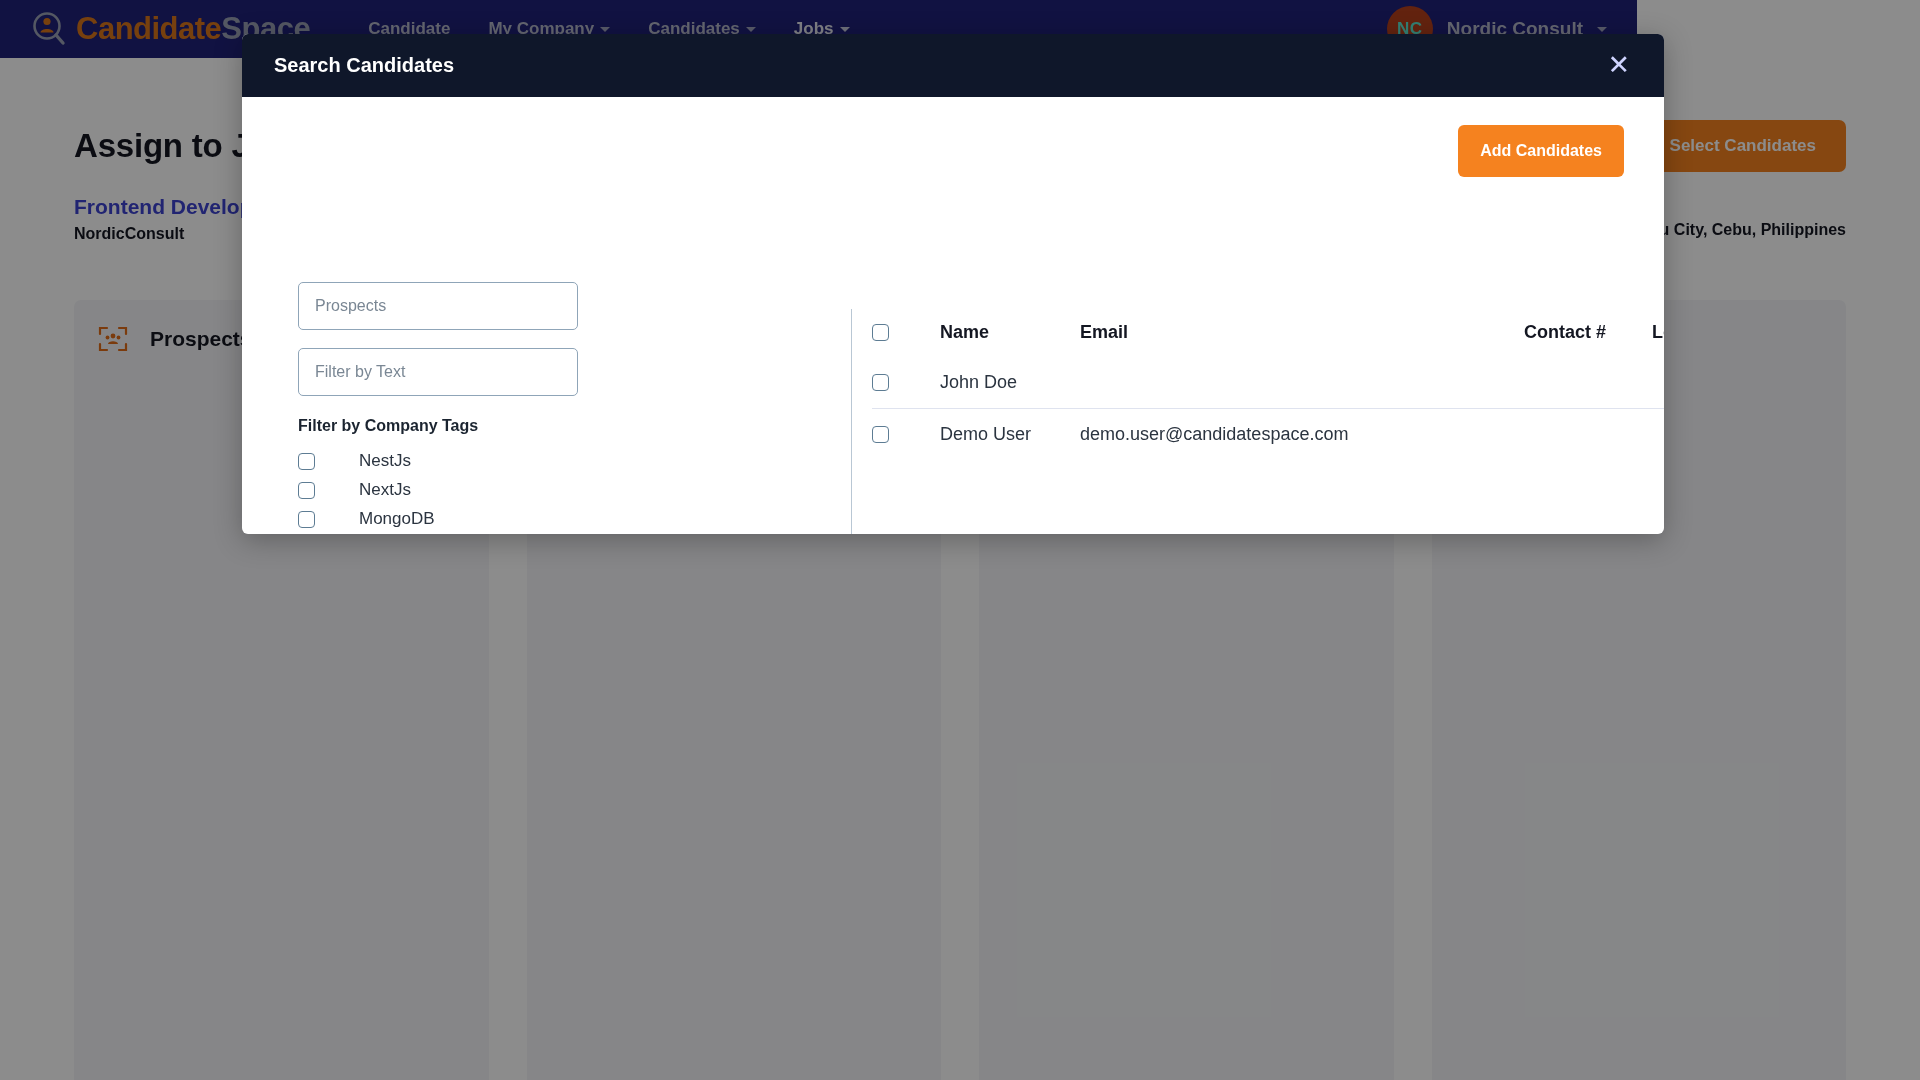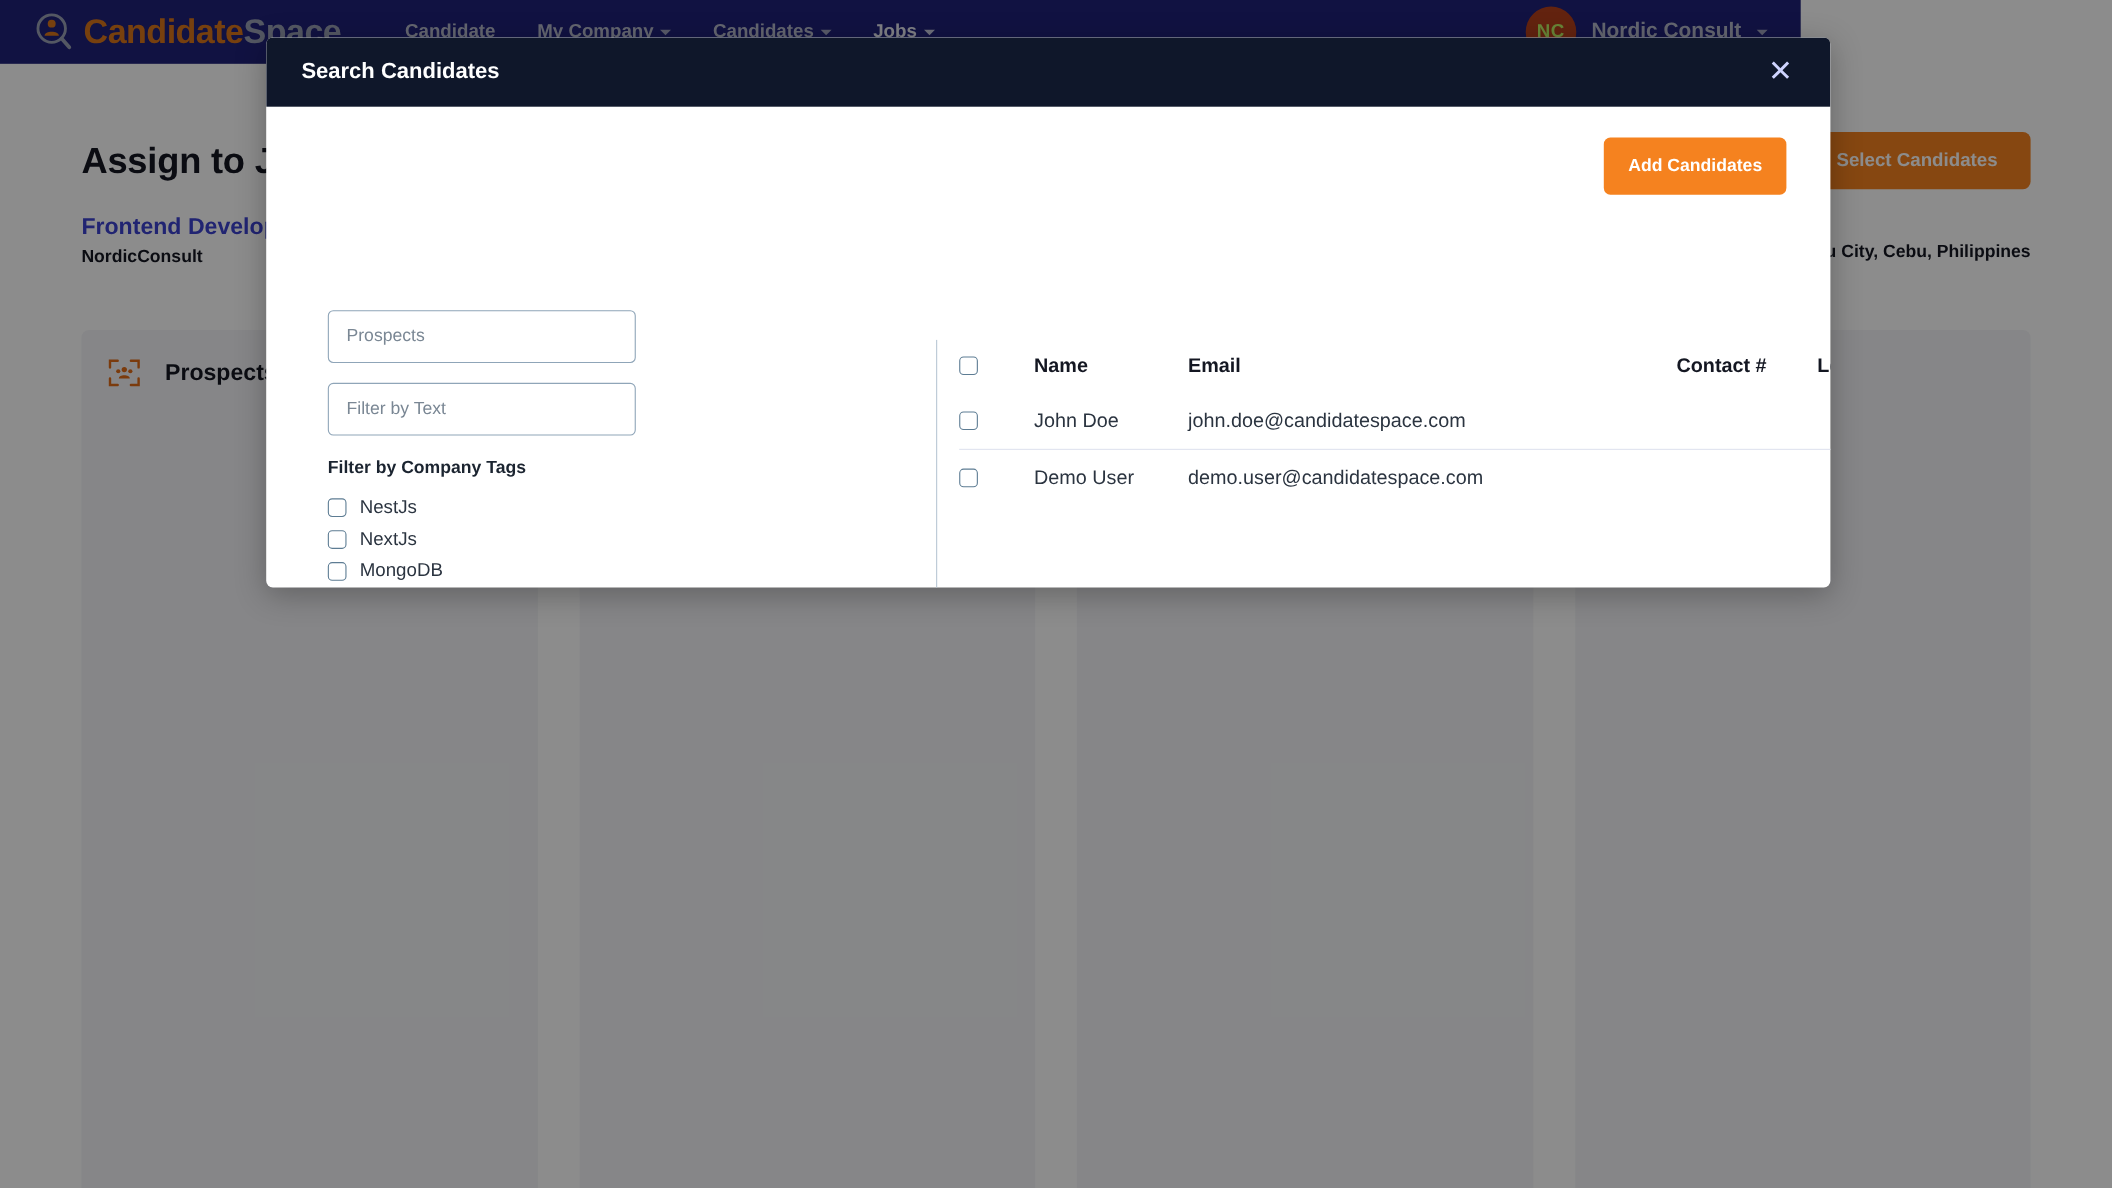--- a/index.html
+++ b/index.html
@@ -49,21 +49,21 @@
     border-top: 5px solid currentColor;
     display: inline-block; opacity: .85;
   }
 
   .nav-right {
     margin-left: auto; display: flex; align-items: center; gap: 14px;
     cursor: pointer;
   }
   .avatar {
     width: 46px; height: 46px; border-radius: 50%;
-    background: #b5401d; color: #bef264;
+    background: #b5401d; color: #5eead4;
     display: flex; align-items: center; justify-content: center;
     font-size: 17px; font-weight: 700; letter-spacing: .5px;
   }
   .nav-user-name {
     color: #b7bbcc; font-size: 19px; font-weight: 700; white-space: nowrap;
   }
 
   
   #page-body { position: absolute; top: 58px; left: 0; width: 1920px; bottom: 0; }
 
@@ -156,21 +156,21 @@
   }
   .filter-input::placeholder { color: #7a8794; }
   #filter-tags-label {
     font-size: 16px; font-weight: 800; color: #1b2430;
     margin-top: 21px; margin-bottom: 16px;
   }
   .tag-row {
     display: flex; align-items: center; gap: 12px;
     margin-bottom: 9px; cursor: pointer;
   }
-  .tag-label { font-size: 17px; color: #2b3440; }
+  .tag-label { font-size: 17px; color: #2b3440; margin-left: 32px; }
 
   .cbx {
     width: 17px; height: 17px; flex: 0 0 17px;
     border: 1.5px solid #5d7c93; border-radius: 4px;
     background: #ffffff; cursor: pointer;
   }
 
   
   #panel-divider {
     position: absolute; left: 609px; top: 212px;
@@ -327,21 +327,20 @@
           <div class="c-email th">Email</div>
           <div class="c-contact th">Contact #</div>
           <div class="c-location th">Location</div>
         </div>
 
         <div class="tbl-row tbl-body-row">
           <div class="c-check">
             <span class="cbx"></span>
           </div>
           <div class="c-name">John Doe</div>
-          <div class="c-email">john.doe@candidatespace.com</div>
           <div class="c-contact"></div>
           <div class="c-location"></div>
         </div>
 
         <div class="tbl-row tbl-body-row">
           <div class="c-check">
             <span class="cbx"></span>
           </div>
           <div class="c-name">Demo User</div>
           <div class="c-email">demo.user@candidatespace.com</div>

